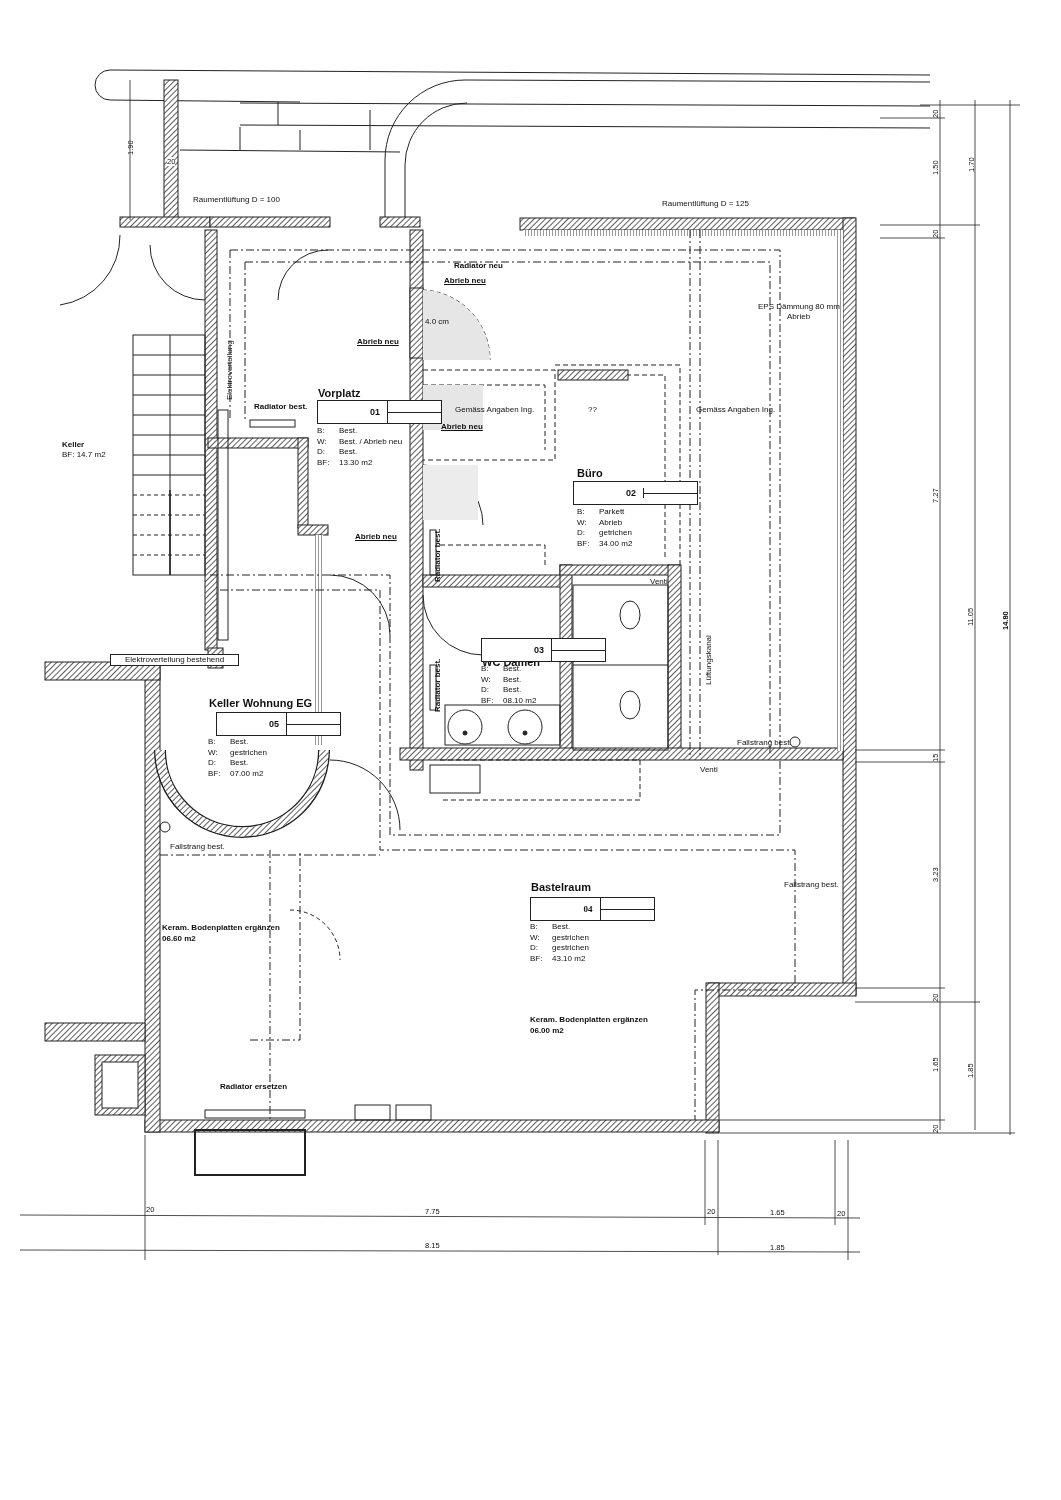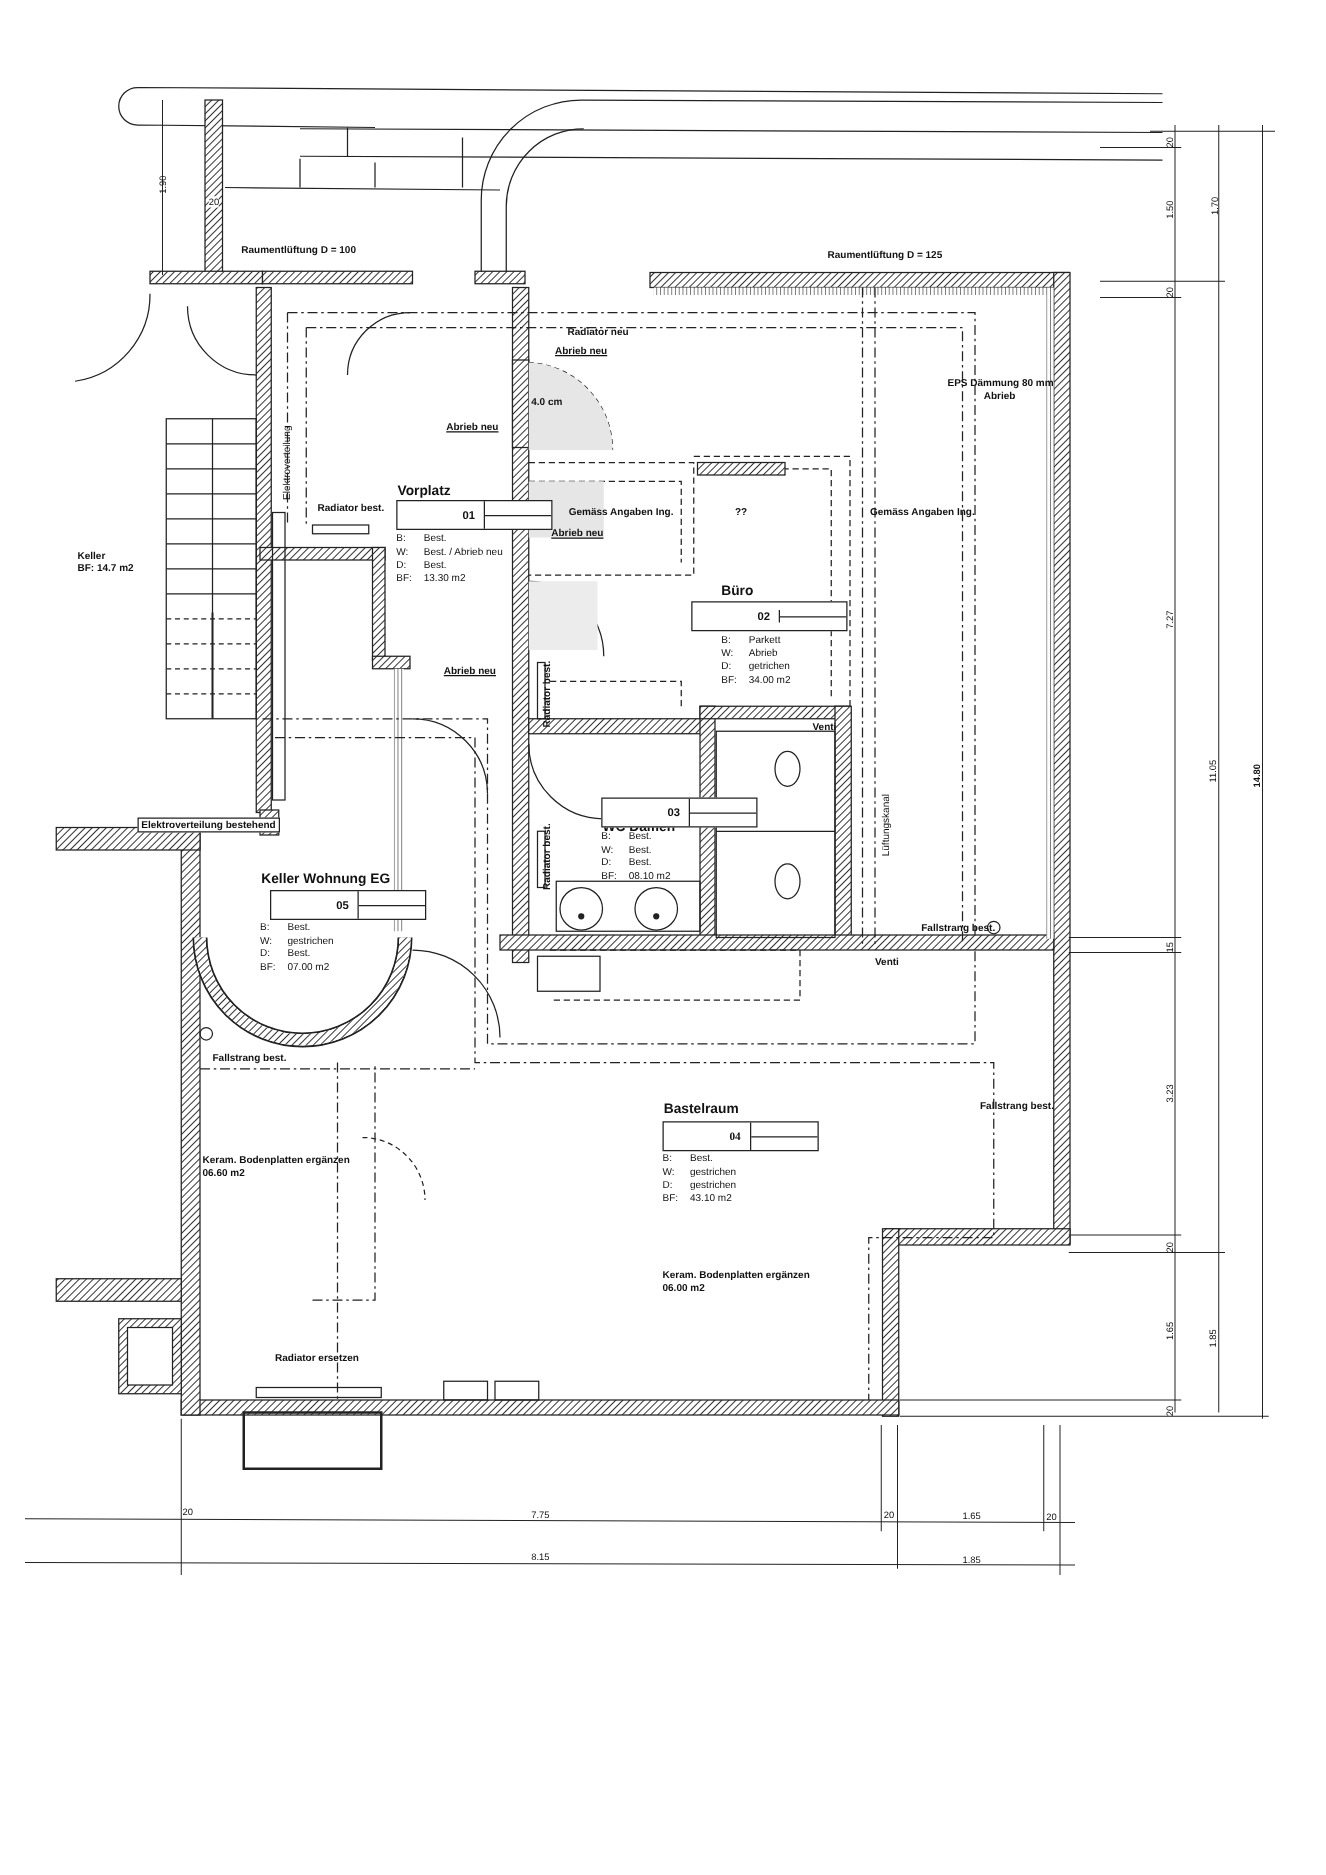--- a/index.html
+++ b/index.html
@@ -1,18 +1,18 @@
 <!DOCTYPE html>
 <html><head>
 <meta charset="utf-8">
 <style>
   html,body{margin:0;padding:0;background:#fff;}
   body{width:1061px;height:1500px;position:relative;overflow:hidden;font-family:"Liberation Sans",sans-serif;color:#111;}
   svg#plan{position:absolute;left:0;top:0;}
-  .lbl{position:absolute;font-size:8px;white-space:nowrap;line-height:1;font-weight:bold;}
+  .lbl{position:absolute;font-size:8px;white-space:nowrap;line-height:1;}
   .b{font-weight:bold;}
   .room-title{position:absolute;font-weight:bold;font-size:11px;white-space:nowrap;}
   .room-box{position:absolute;width:78px;height:22px;border:1px solid #222;background:#fff;display:flex;padding-left:45px;}
   .room-box .num{width:24px;border-right:1px solid #222;display:flex;align-items:center;justify-content:center;font-weight:bold;font-size:9px;}
   .room-box .cells{flex:1;display:flex;flex-direction:column;}
   .room-box .cells div{flex:1;}
   .room-box .cells div:first-child{border-bottom:1px solid #222;}
   .room-props{position:absolute;font-size:8px;line-height:10.5px;}
   .room-props .row{display:flex;}
   .room-props .k{width:22px;}
@@ -208,21 +208,21 @@
 <div class="lbl b" style="left:355px;top:533px;text-decoration:underline;">Abrieb neu</div>
 <div class="vert" style="left:225px;top:400px;">Elektroverteilung</div>
 <div class="vert b" style="left:433px;top:582px;">Radiator best.</div>
 <div class="vert b" style="left:433px;top:712px;">Radiator best.</div>
 <div class="vert" style="left:704px;top:685px;">Lüftungskanal</div>
 <div class="lbl" style="left:650px;top:578px;">Venti</div>
 <div class="lbl" style="left:700px;top:766px;">Venti</div>
 <div class="lbl" style="left:737px;top:739px;">Fallstrang best.</div>
 <div class="lbl" style="left:170px;top:843px;">Fallstrang best.</div>
 <div class="lbl" style="left:784px;top:881px;">Fallstrang best.</div>
-<div class="lbl" style="left:110px;top:654px;border:1px solid #222;padding:1px 2px;background:#fff;">Elektroverteilung bestehend</div>
+<div class="lbl" style="left:110px;top:654px;border:1px solid #222;padding:1px 14px;background:#fff;">Elektroverteilung bestehend</div>
 
 <div class="lbl b" style="left:162px;top:924px;">Keram. Bodenplatten ergänzen</div>
 <div class="lbl b" style="left:162px;top:935px;">06.60 m2</div>
 <div class="lbl b" style="left:530px;top:1016px;">Keram. Bodenplatten ergänzen</div>
 <div class="lbl b" style="left:530px;top:1027px;">06.00 m2</div>
 <div class="lbl b" style="left:220px;top:1083px;">Radiator ersetzen</div>
 
 <div class="lbl b" style="left:62px;top:441px;">Keller</div>
 <div class="lbl" style="left:62px;top:451px;">BF: 14.7 m2</div>
 
@@ -250,21 +250,21 @@
       </div>
     <div class="row">
         <span class="k">BF:</span>
         <span>13.30 m2</span>
       </div>
   </div>
 </div>
 
 <div>
   <div class="room-title" style="left:577px;top:467px;">Büro</div>
-  <div class="room-box" style="left:553px;top:481px;align-items:center;">
+  <div class="room-box" style="left:573px;top:481px;align-items:center;">
       <div class="num">02</div>
       <div class="cells">
         <div></div>
         <div></div>
       </div>
     </div>
   <div class="room-props" style="left:577px;top:507px;">
     <div class="row">
         <span class="k">B:</span>
         <span>Parkett</span>

